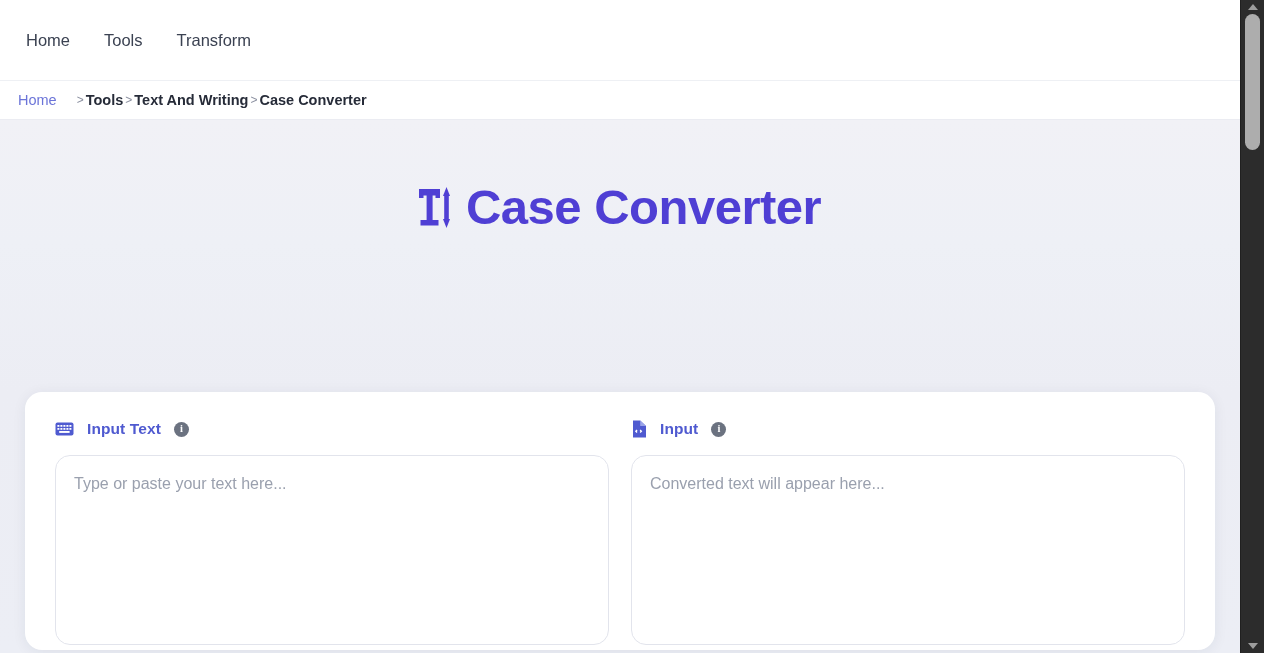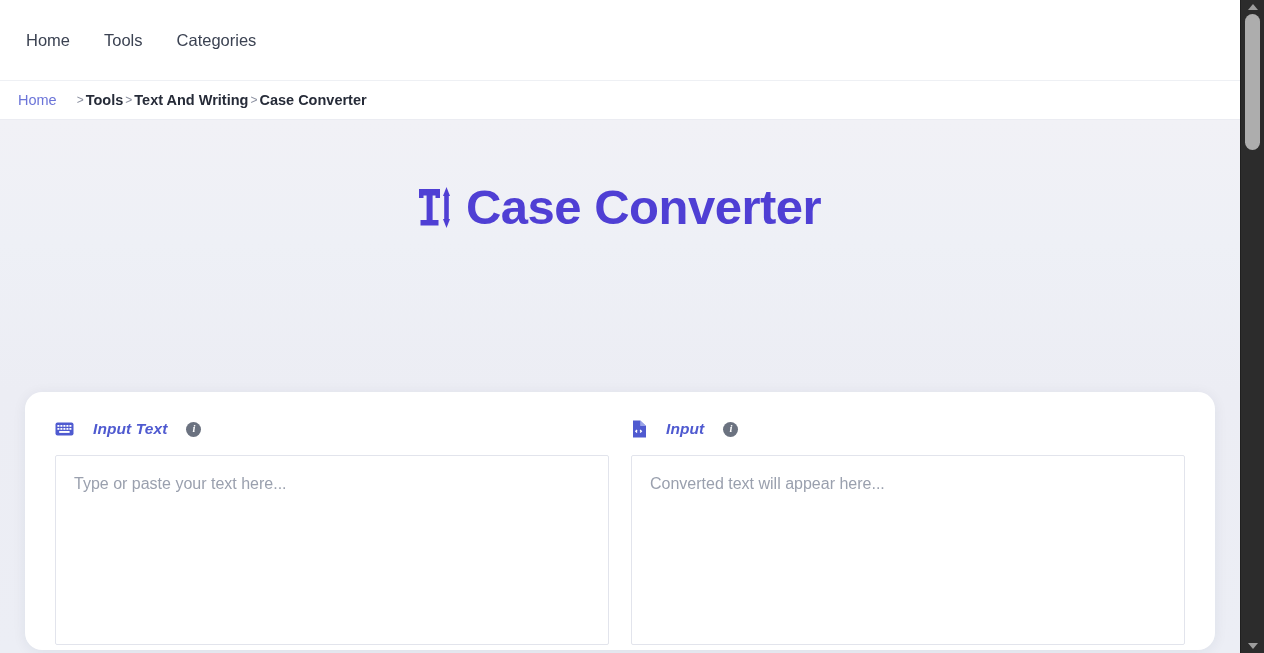--- a/index.html
+++ b/index.html
@@ -165,24 +165,23 @@
   }
   .panes {
     display: flex;
     gap: 22px;
   }
   .pane { flex: 1 1 0; min-width: 0; }
 
   .pane-head {
     display: flex;
     align-items: center;
-    gap: 19px;
+    gap: 13px;
     margin-bottom: 16px;
     height: 20px;
-    font-style: italic;
   }
   .pane-label {
     font-size: 15.5px;
     font-weight: 700;
     color: #4f5ad0;
     letter-spacing: 0.1px;
   }
   .info-icon {
     width: 15px; height: 15px;
     border-radius: 50%;
@@ -196,21 +195,21 @@
     justify-content: center;
     line-height: 1;
     flex: none;
   }
   .keyboard-icon, .result-icon { flex: none; display: inline-flex; }
 
   .text-area {
     width: 100%;
     height: 190px;
     border: 1px solid #e2e4ec;
-    border-radius: 2px;
+    border-radius: 15px;
     background: #ffffff;
     padding: 16px 18px;
     font-size: 16px;
     font-family: "Liberation Sans", "DejaVu Sans", sans-serif;
     color: #2b2f3a;
     resize: none;
     outline: none;
     line-height: 1.5;
   }
   .text-area::placeholder { color: #9aa0ae; }
@@ -253,21 +252,21 @@
 <body>
 
 <div id="viewport">
   <div id="page">
 
     <header class="site-header">
 
       <nav class="main-nav">
         <a class="nav-link" href="#">Home</a>
         <a class="nav-link" href="#">Tools</a>
-        <a class="nav-link" href="#">Categories</a>
+        <a class="nav-link" href="#">Transform</a>
       </nav>
     </header>
 
     <div class="breadcrumb-bar">
       <div class="crumbs">
         <a class="crumb-home" href="#">Home</a>
         <span class="crumb-sep">&gt;</span>
         <a class="crumb-item" href="#">Tools</a>
         <span class="crumb-sep">&gt;</span>
         <a class="crumb-item" href="#">Text And Writing</a>

